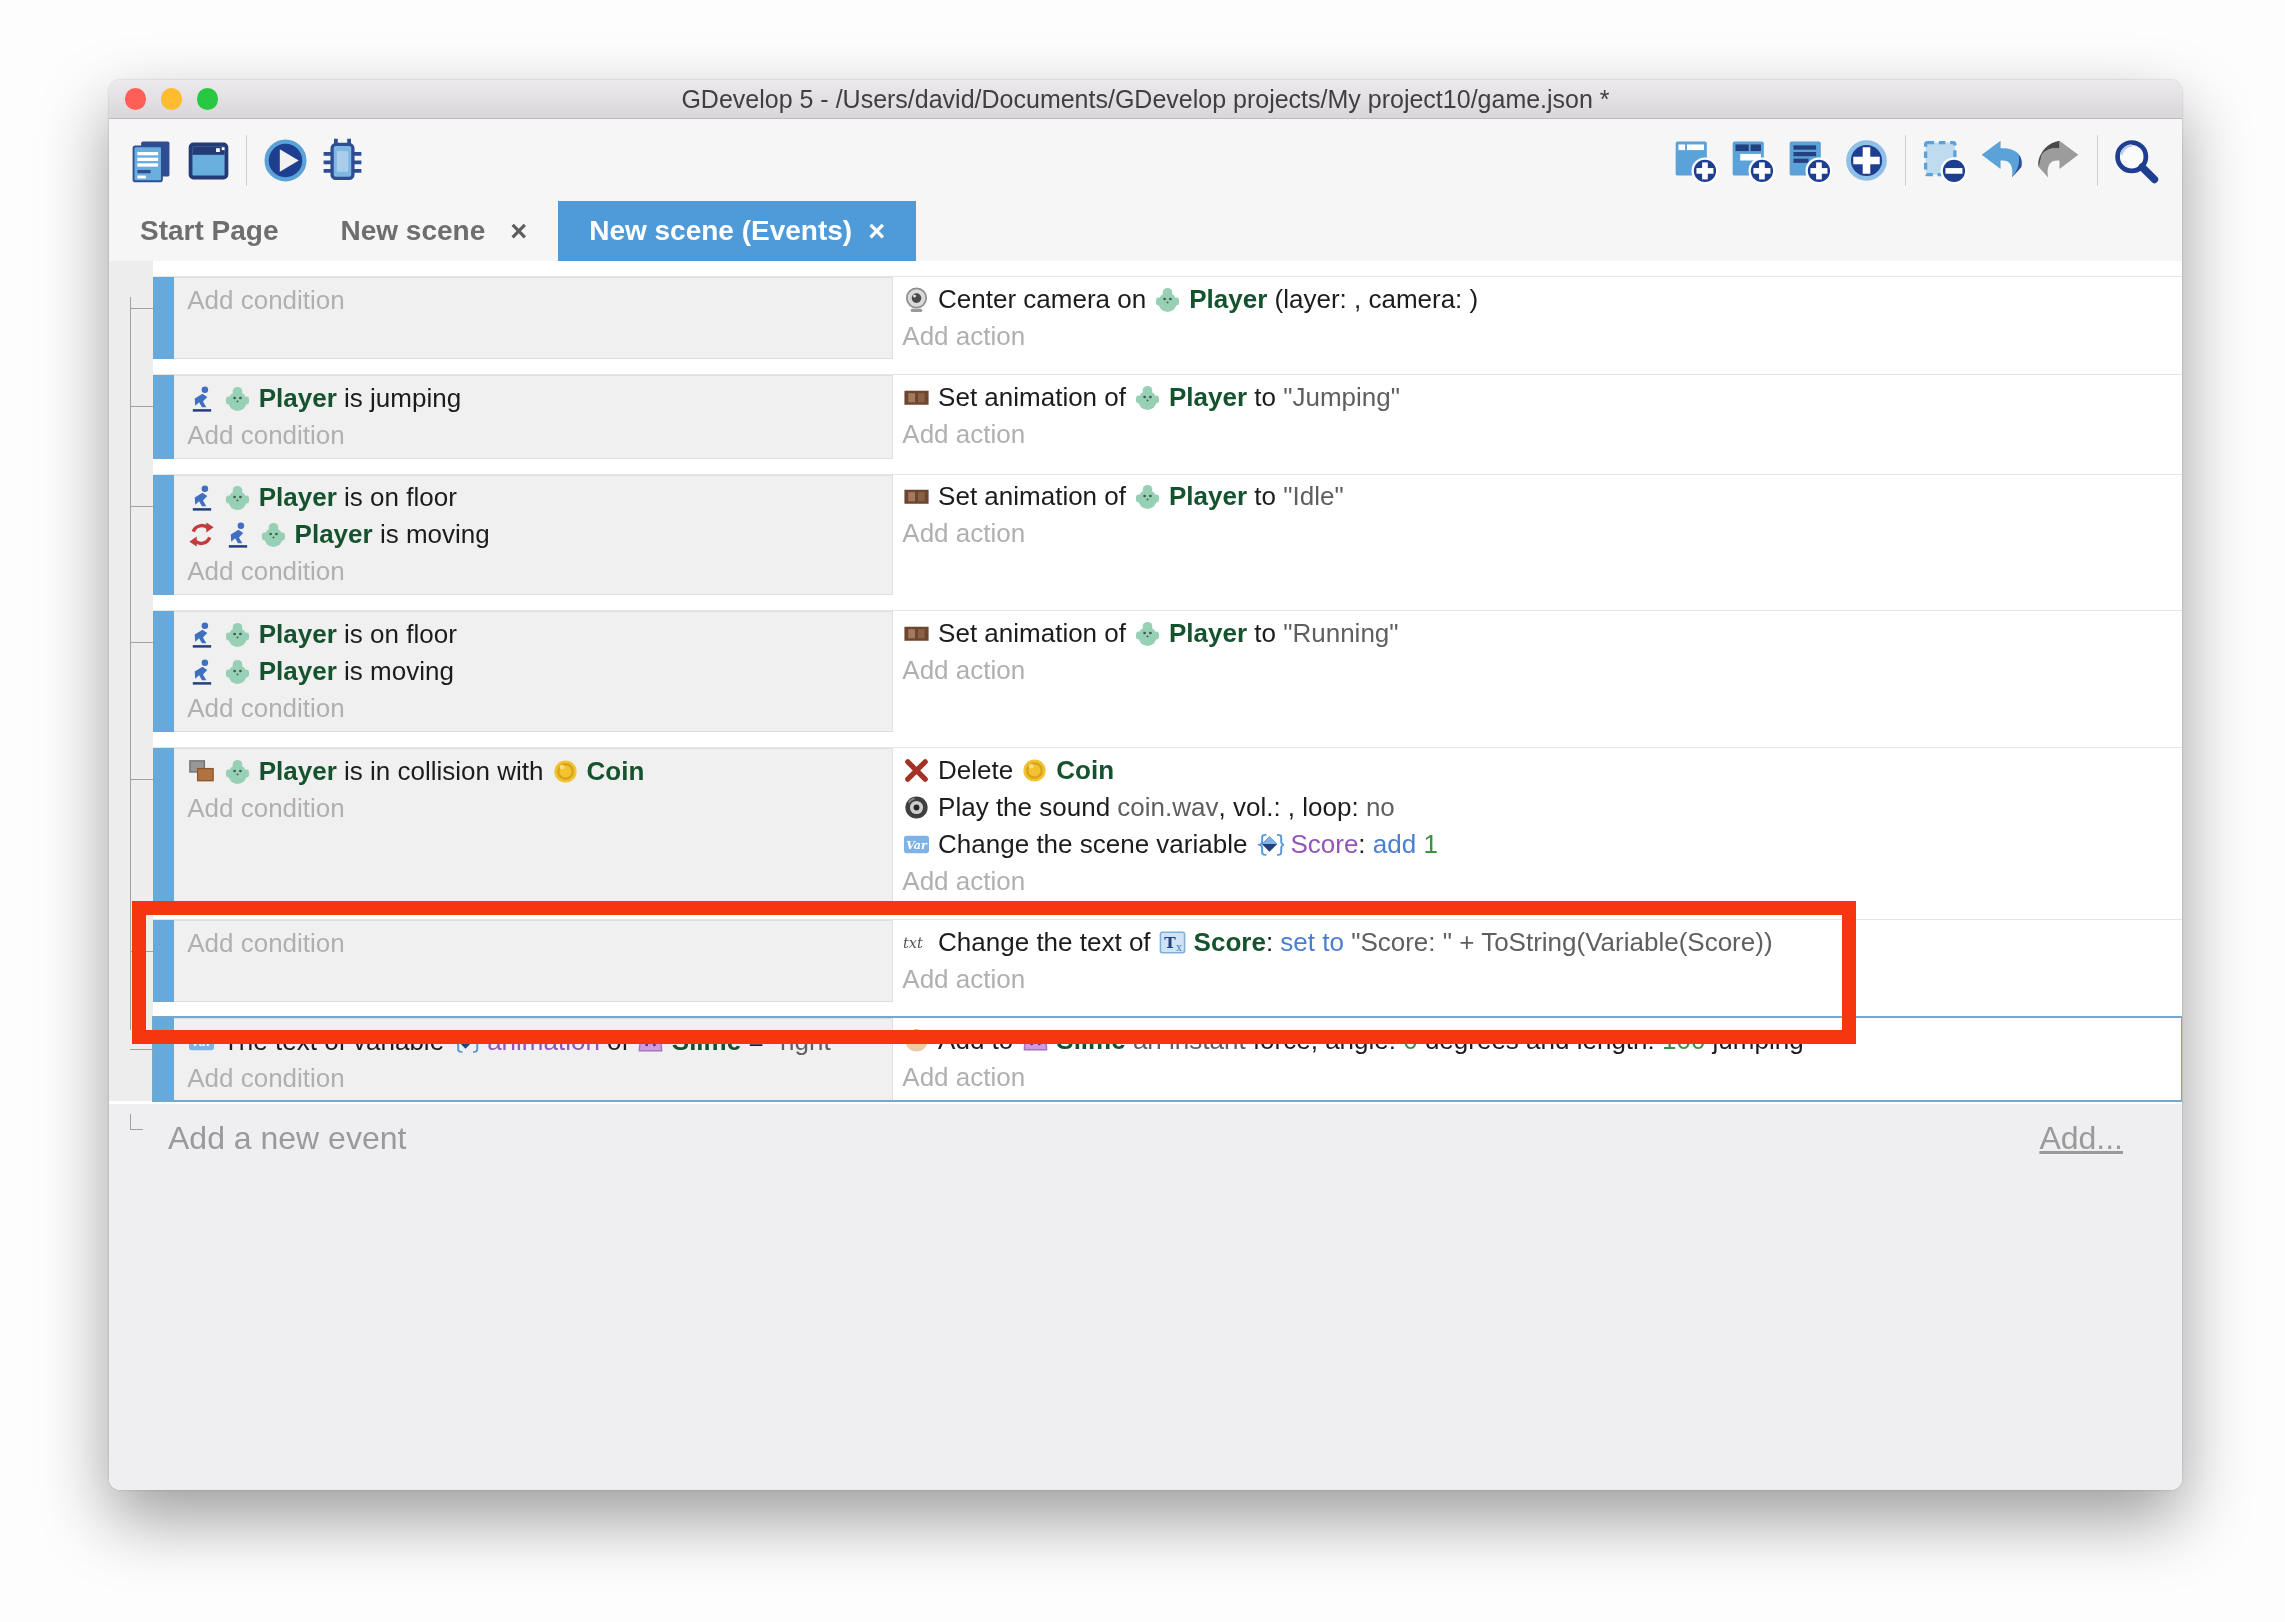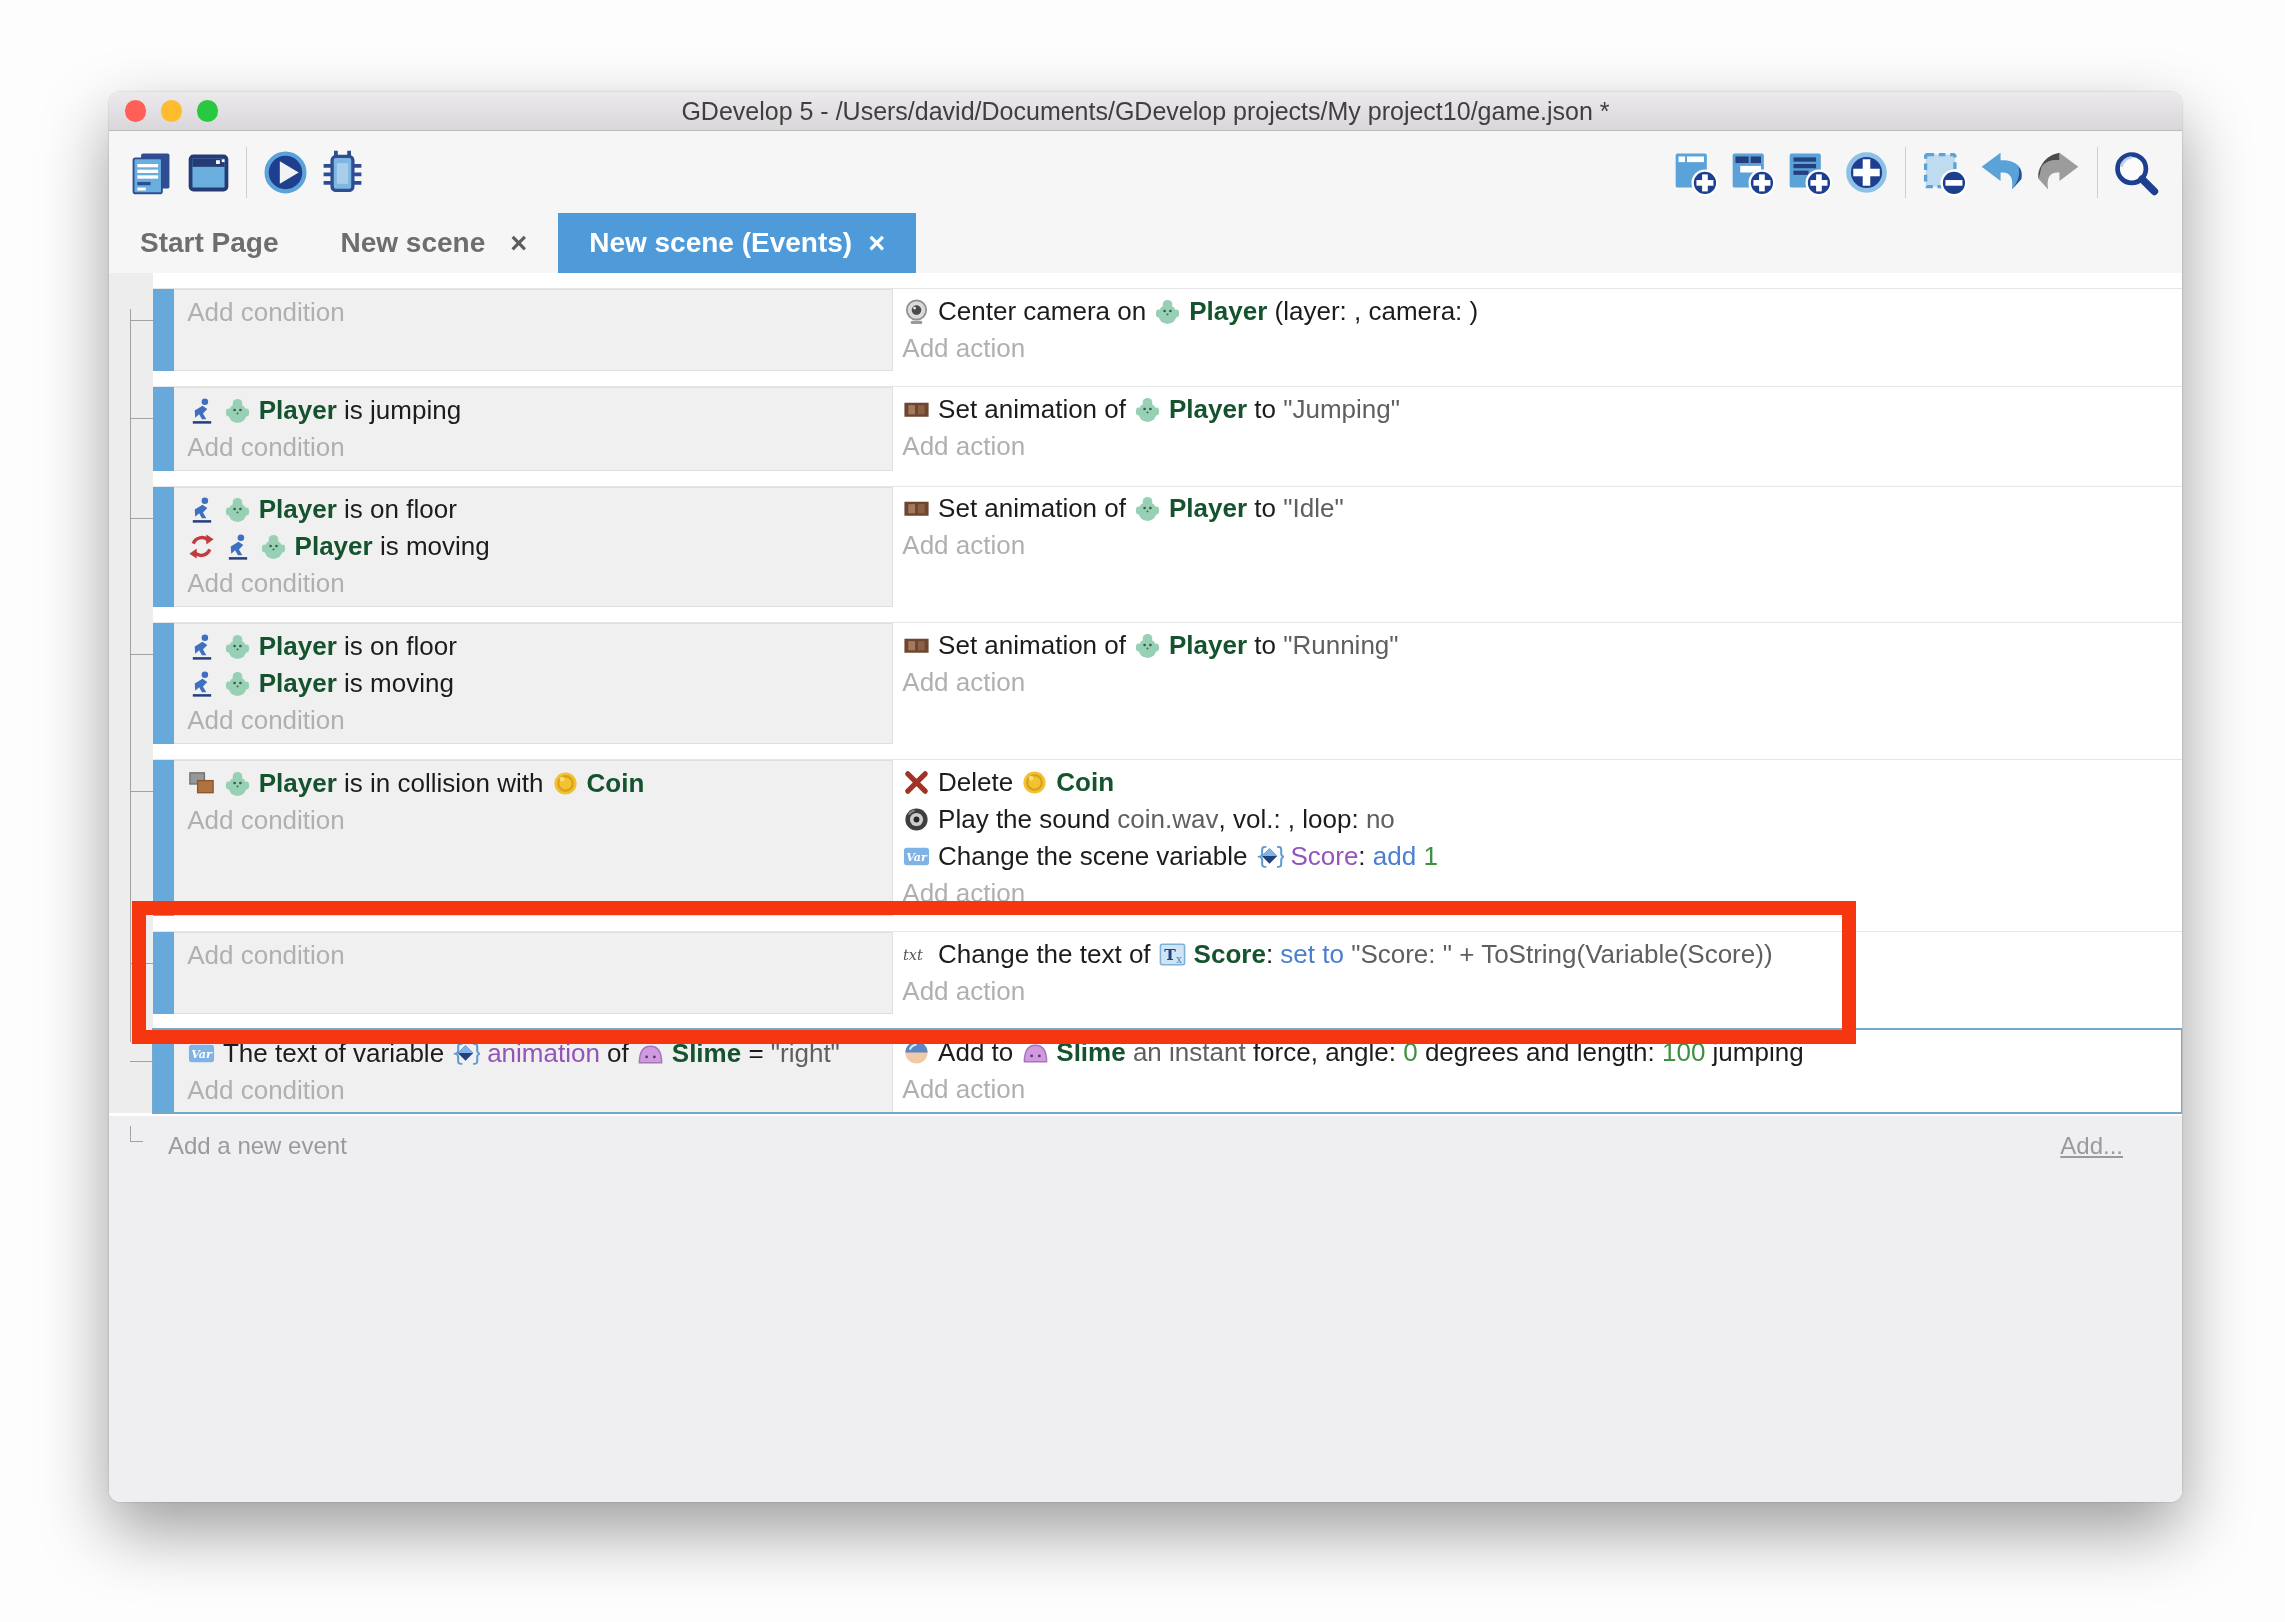--- a/index.html
+++ b/index.html
@@ -1,19 +1,19 @@
 <!DOCTYPE html>
 <html><head>
 <meta charset="utf-8">
 <style>
   * { margin:0; padding:0; box-sizing:border-box; }
   html,body { width:2286px; height:1623px; background:#fdfdfd; font-family:"Liberation Sans", sans-serif; }
 
   .window {
-    position:absolute; left:109px; top:92px; width:2073px; height:1410px;
+    position:absolute; left:109px; top:80px; width:2073px; height:1410px;
     background:#fff; border-radius:11.7px; overflow:hidden;
     box-shadow:0 29px 68px rgba(0,0,0,.38), 0 0 2px rgba(0,0,0,.25);
     display:flex; flex-direction:column;
   }
 
   
   .titlebar {
     height:39px; flex:0 0 39px; position:relative;
     background:linear-gradient(#eceaec,#d9d7d9);
     border-bottom:1px solid #bdbbbd;
@@ -58,21 +58,21 @@
   .seg.variable{ color:#9455b8; }
   .seg.operator{ color:#4a7fd0; }
   .seg.number  { color:#3d9140; }
   .seg.string  { color:#5f5f5f; }
   .line.ghost  { color:#b0b0b0; }
   .icn { display:inline-flex; width:29px; height:29px; margin-right:6.8px; flex:0 0 auto; }
   .icn svg { width:29px; height:29px; }
 
   
   .footer-zone { flex:1; background:#efeff1; position:relative; margin-top:2.9px; }
-  .footer-row { position:relative; display:flex; align-items:center; padding:15.6px 59px 0 59px; font-size:24px; color:#9a9a9a; }
+  .footer-row { position:relative; display:flex; align-items:center; padding:15.6px 59px 0 59px; font-size:32px; color:#9a9a9a; }
   .footer-tick { position:absolute; left:20.5px; top:9.8px; width:13.7px; height:15.6px; border-left:1px solid #a2a2a2; border-bottom:1px solid #a2a2a2; }
   .add-more { margin-left:auto;text-decoration:underline; }
 
   
   .red-rect { position:absolute; border:14.6px solid #f5360e; background:transparent; z-index:60; pointer-events:none; }
 </style>
 </head>
 <body>
 
 <div class="window">

